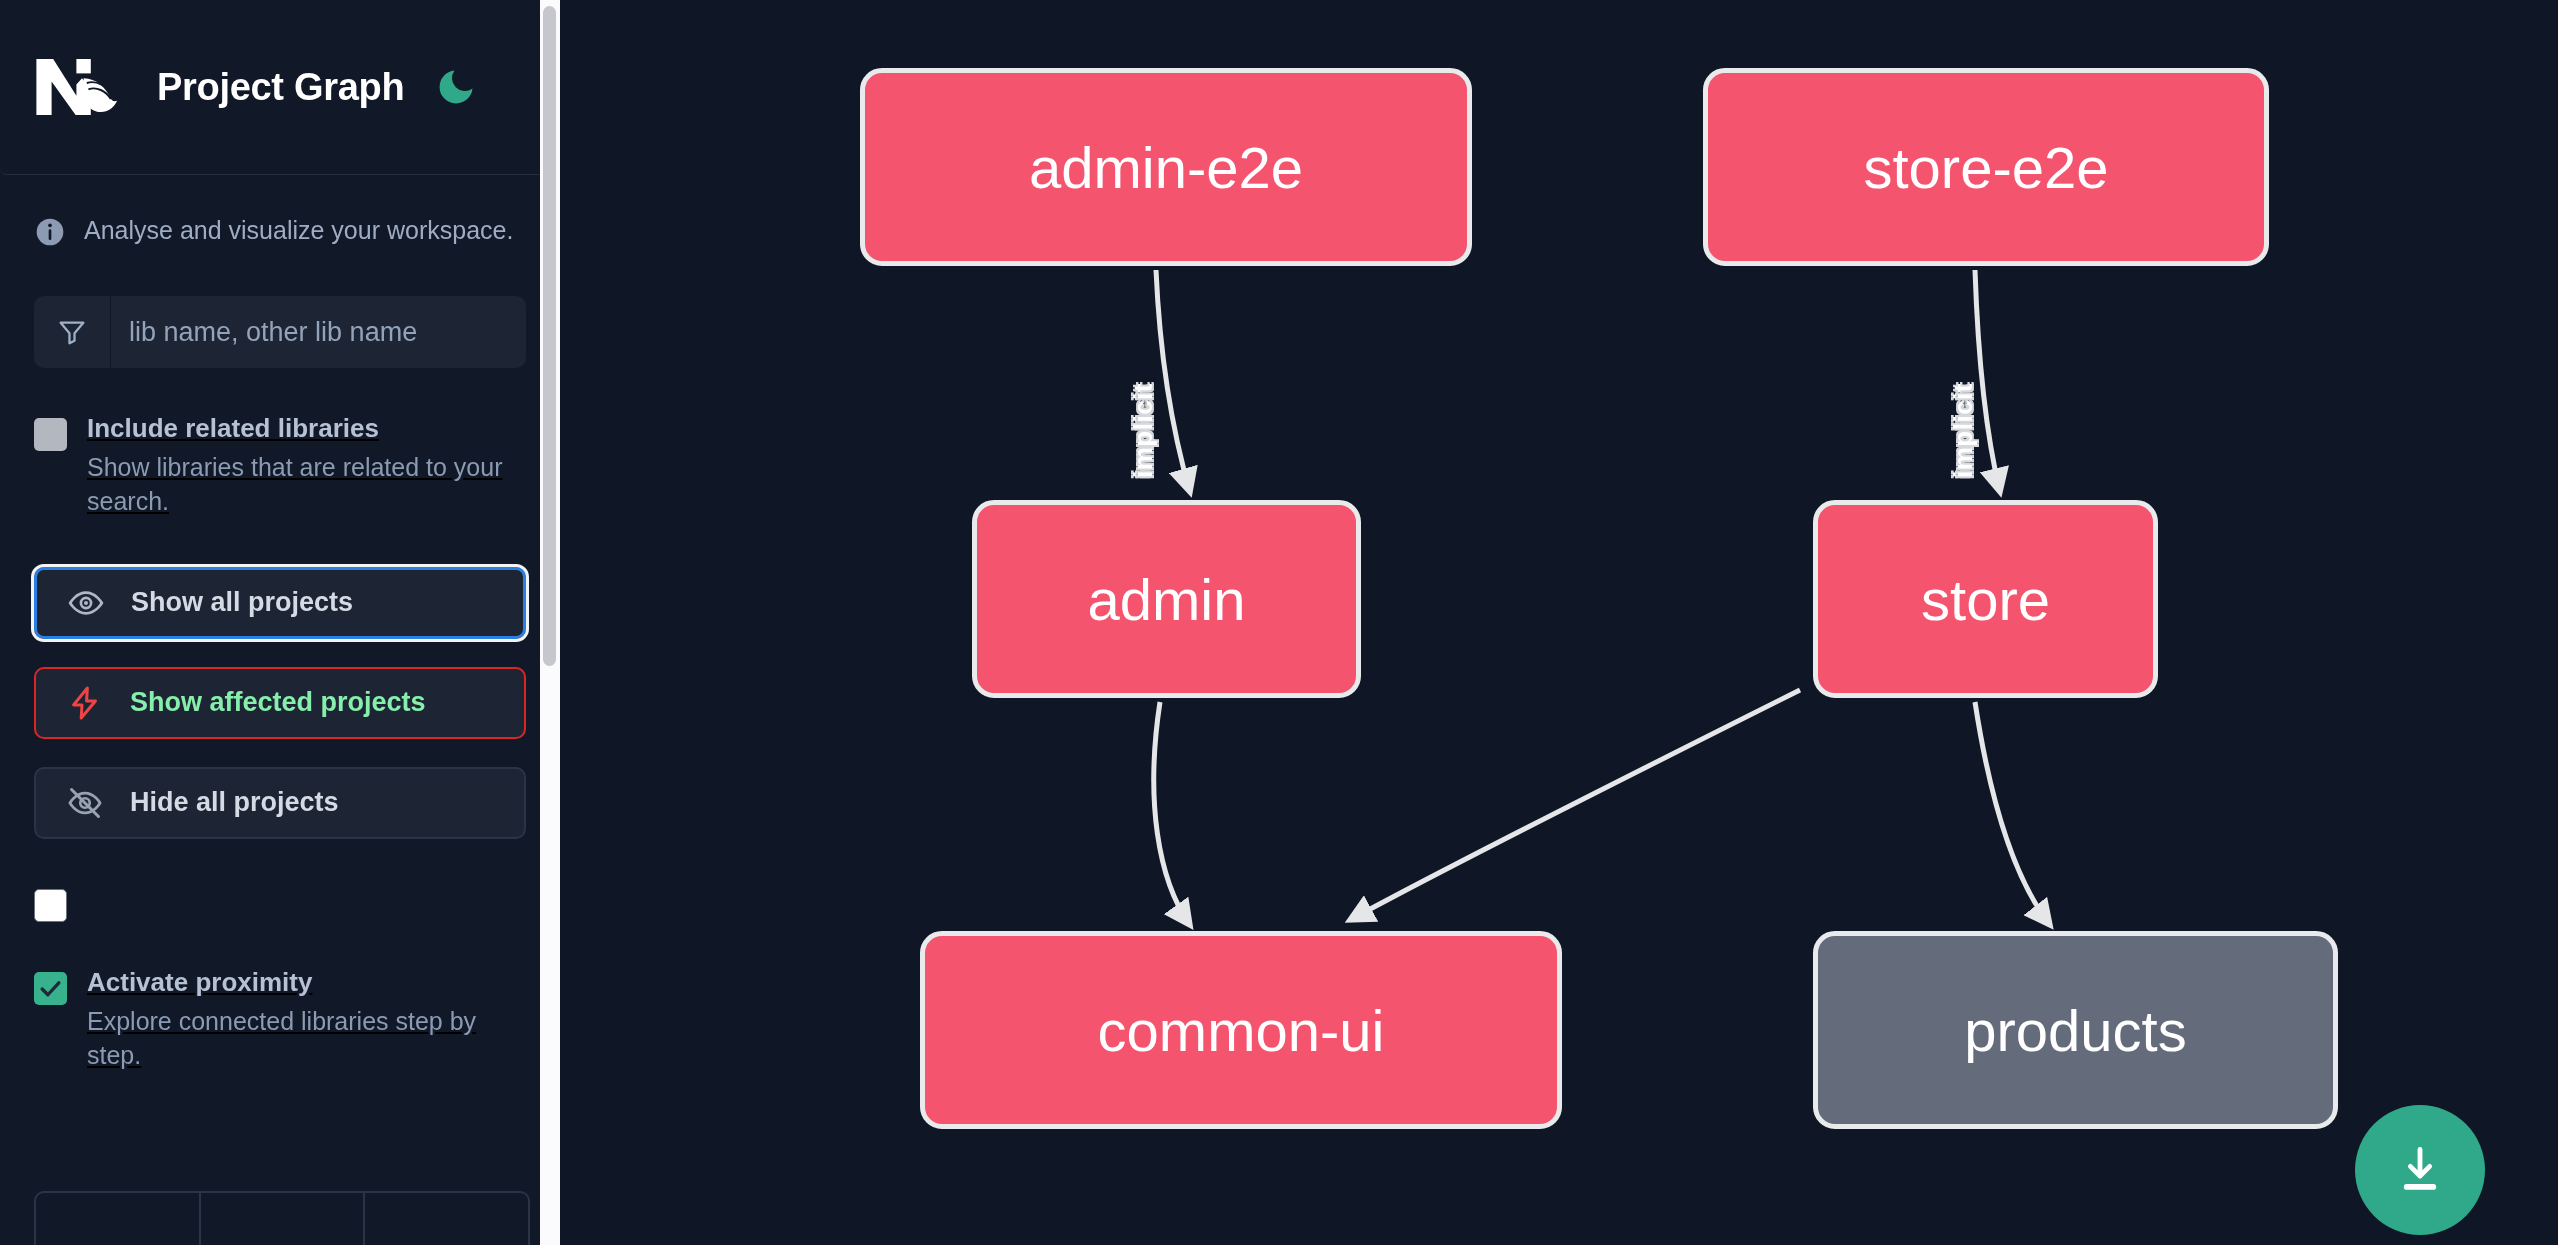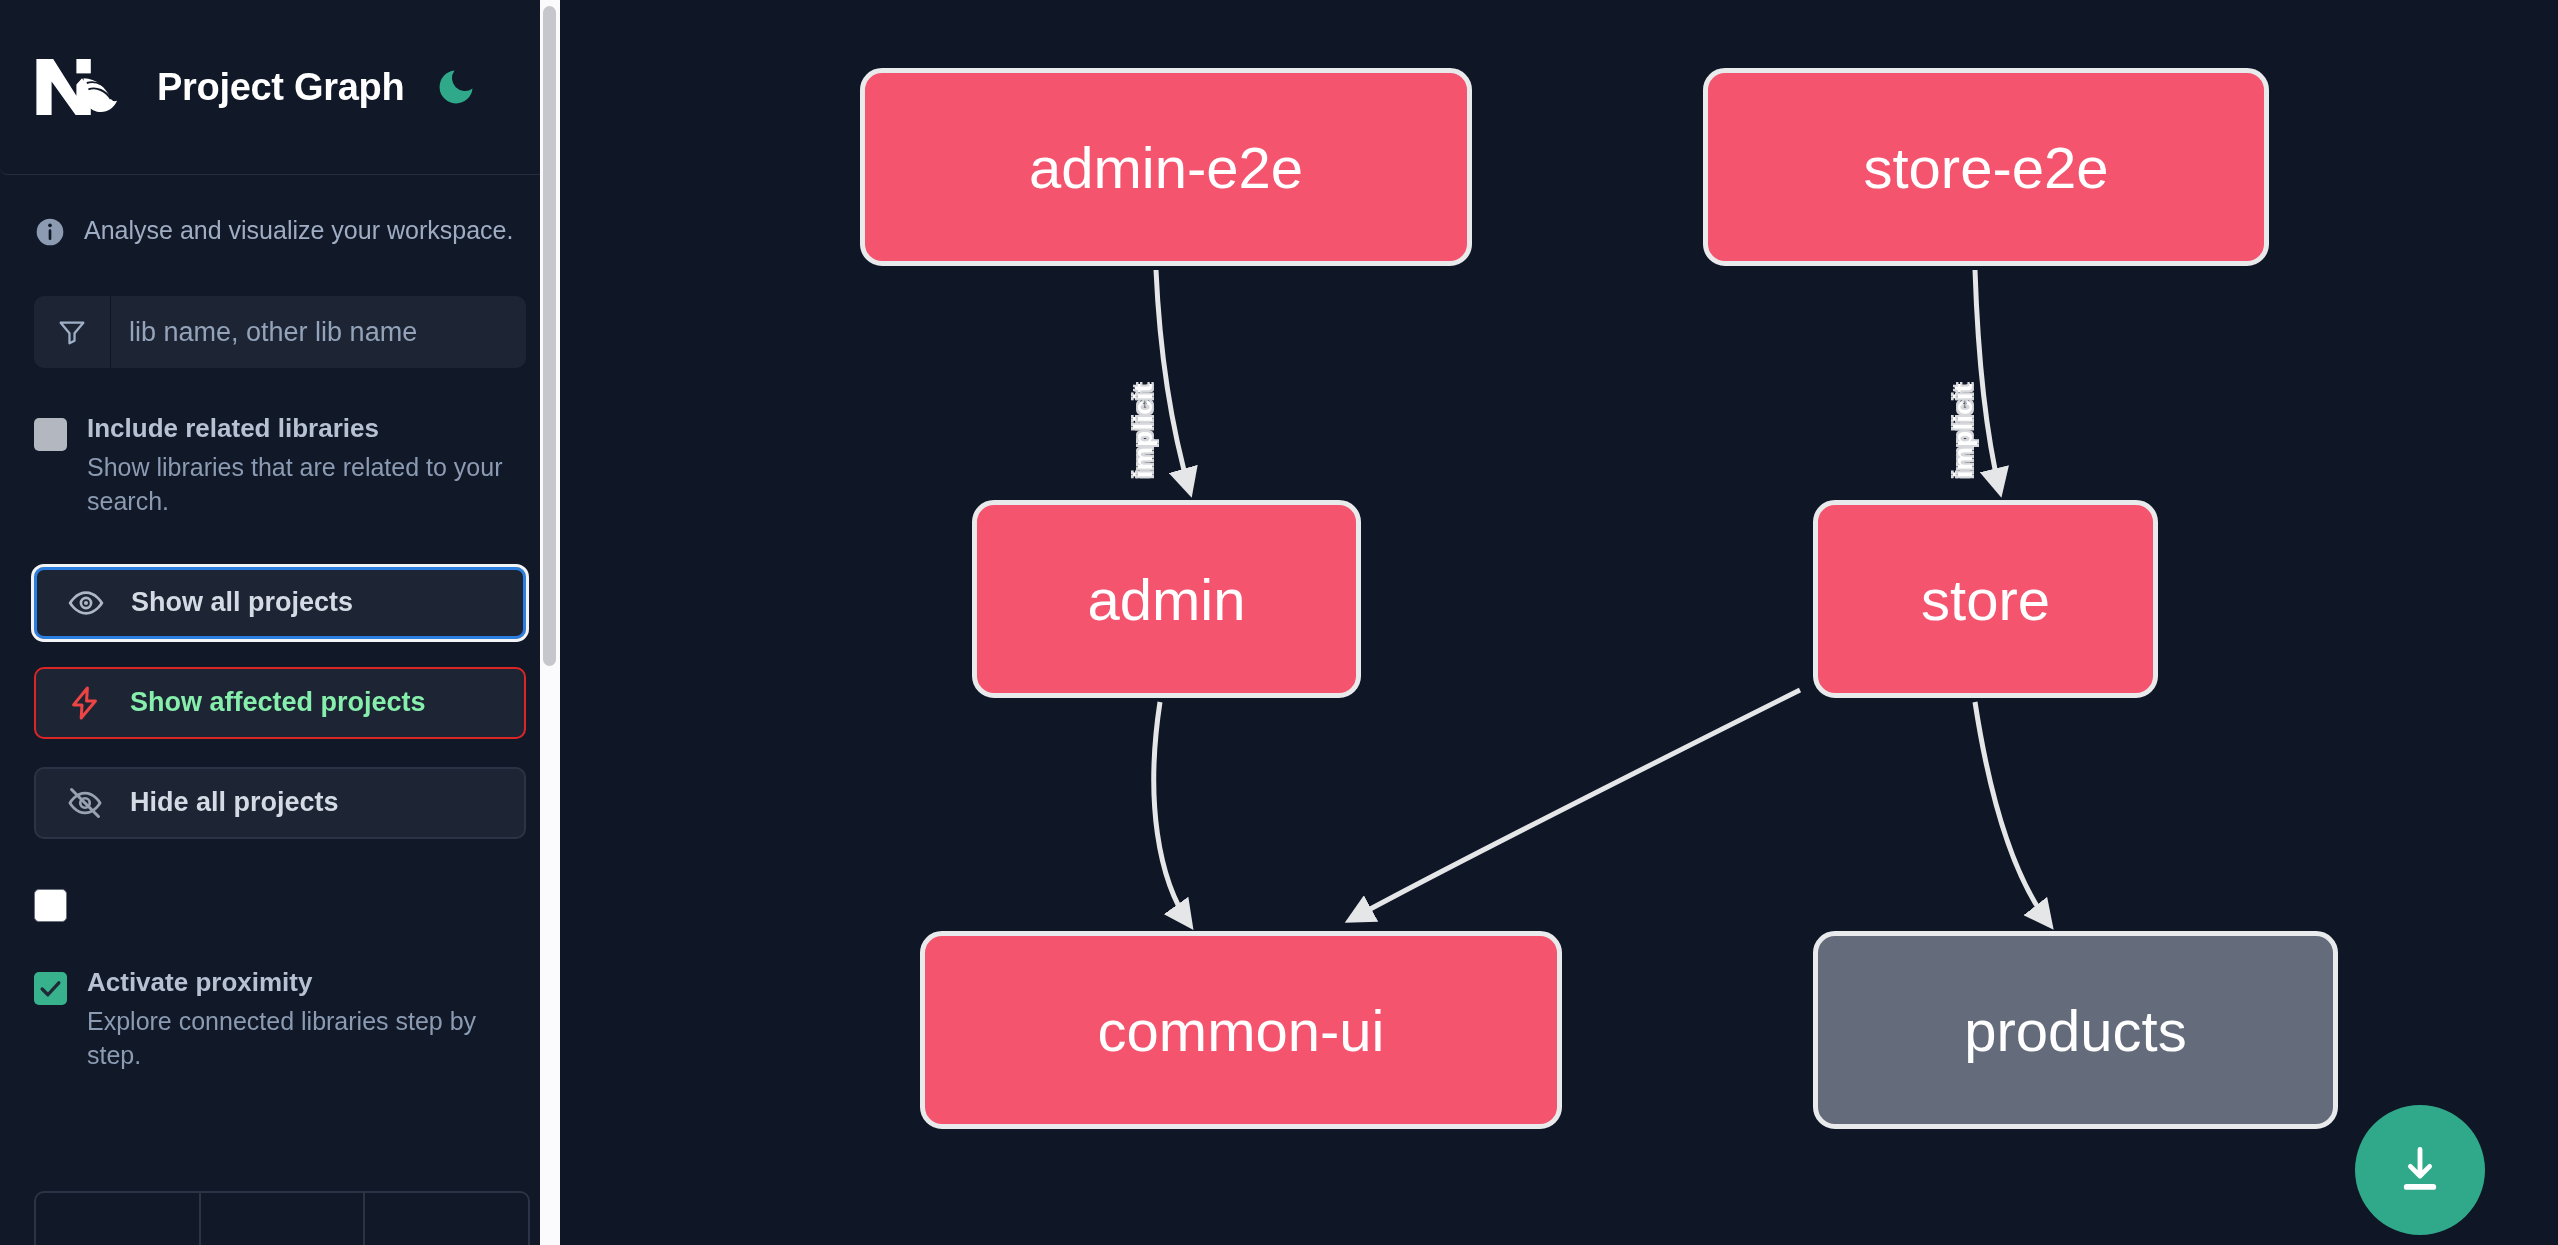--- a/index.html
+++ b/index.html
@@ -102,20 +102,21 @@
     font-family: "Liberation Sans", sans-serif;
     padding: 0 18px;
     height: 72px;
   }
   .search-input::placeholder { color: #93a3ba; }
 
   .chk-row {
     display: flex;
     padding: 0 34px;
     margin-top: 46px;
+    text-decoration: underline;
   }
   .chk-box {
     width: 33px; height: 33px;
     flex: 0 0 33px;
     border-radius: 5px;
     margin-top: 4px;
     box-sizing: border-box;
   }
   .chk-box.grey  { background: #b3b7bf; }
   .chk-box.white { background: #ffffff; border: 1px solid #6b7280; }

